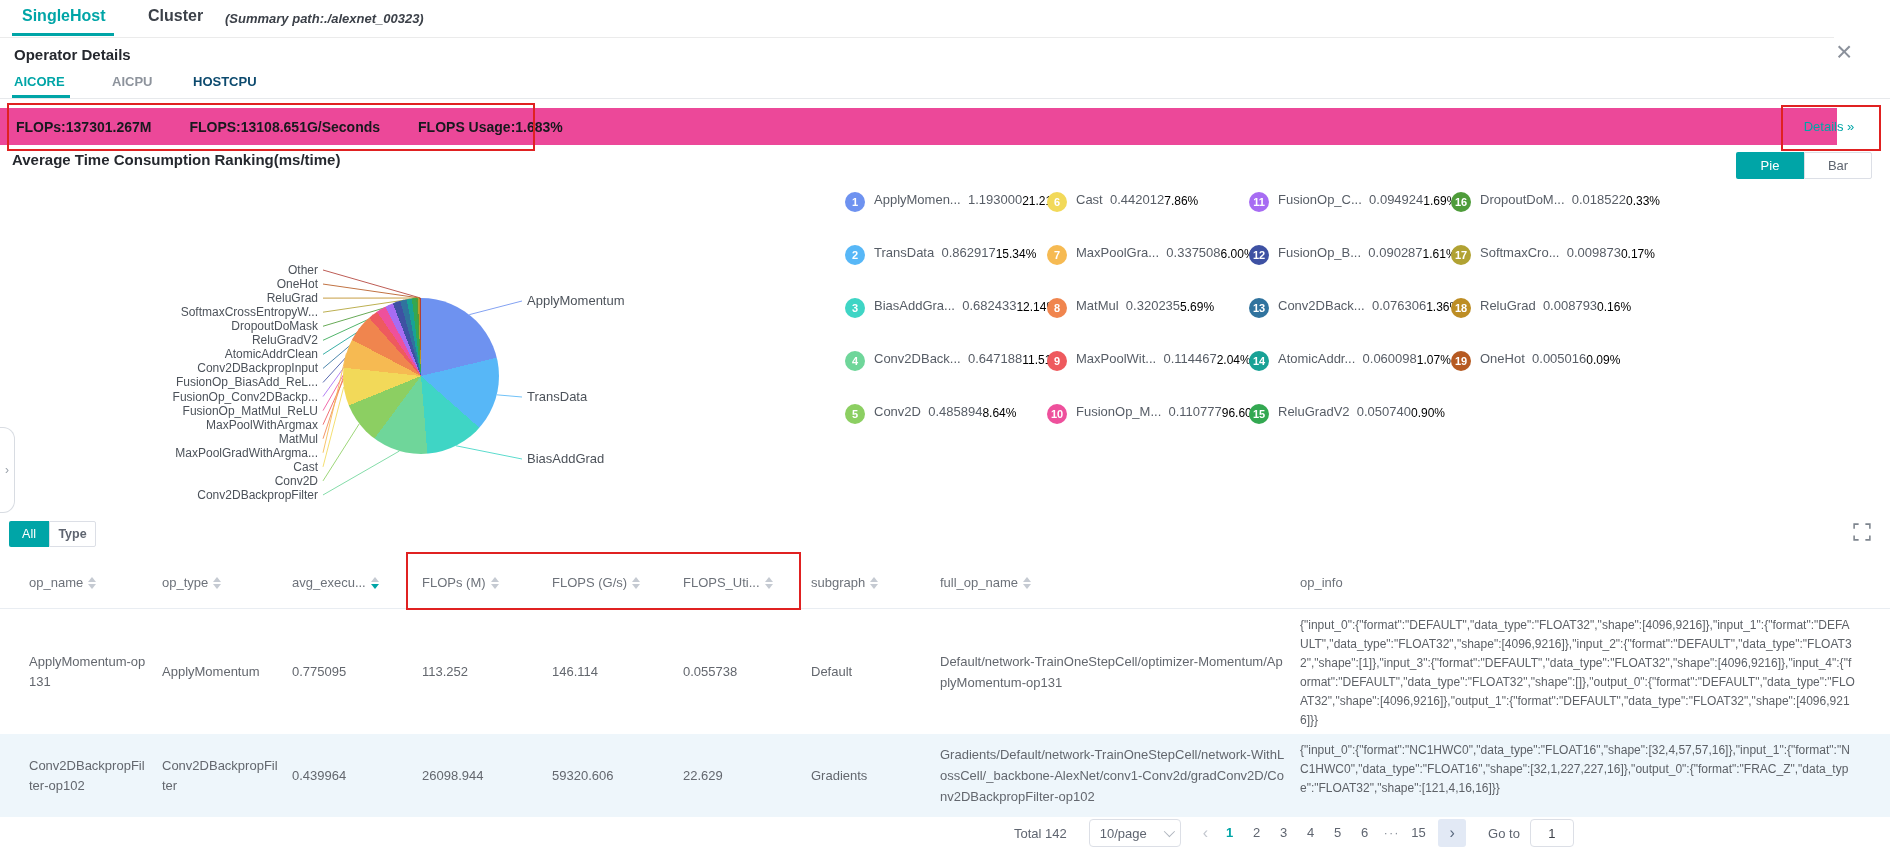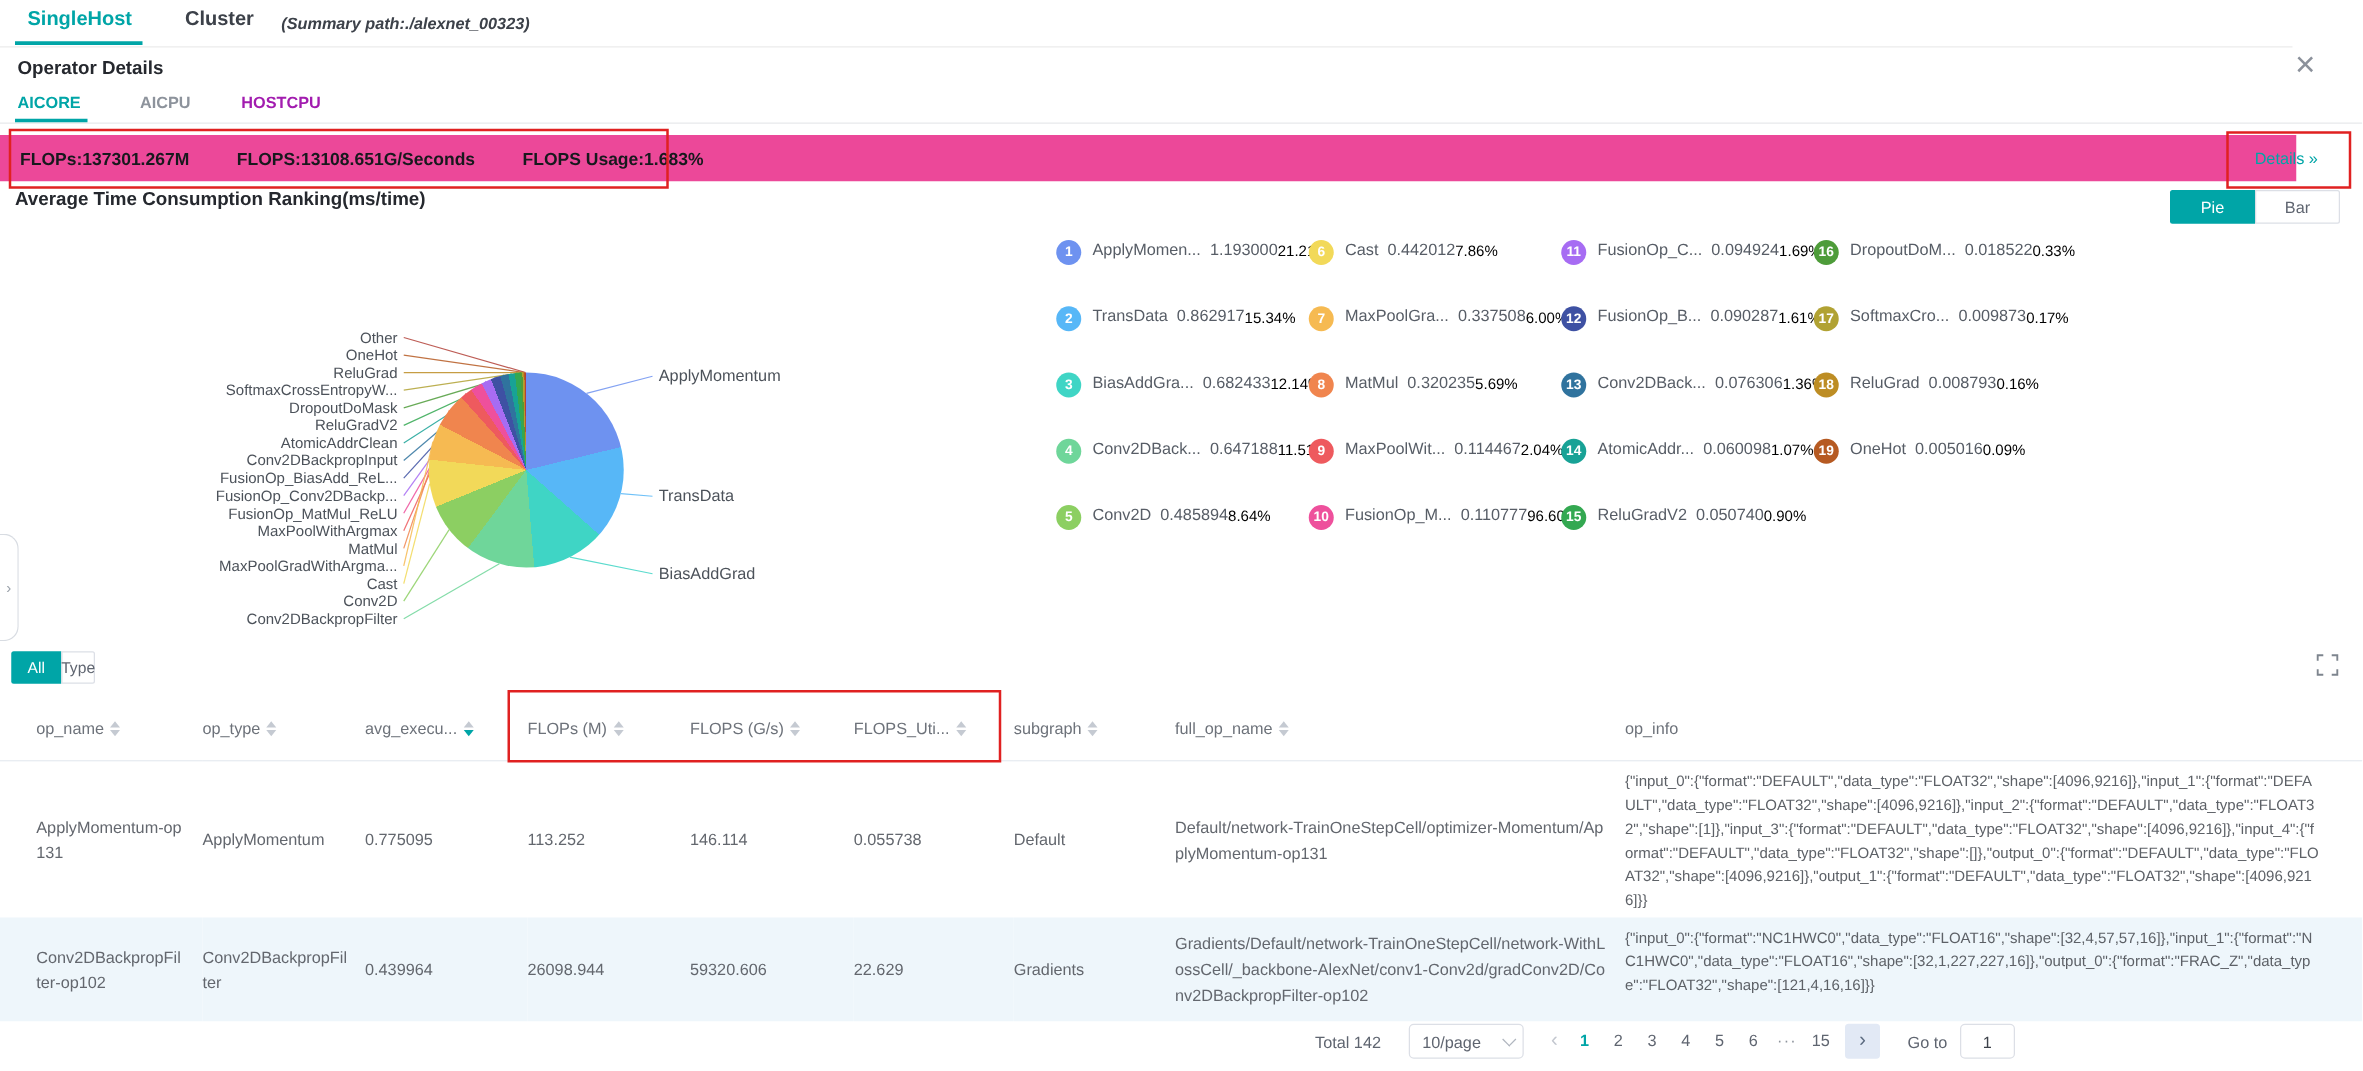--- a/index.html
+++ b/index.html
@@ -10,21 +10,21 @@
   .tab-singlehost{position:absolute;left:22px;top:7px;font-size:16px;font-weight:bold;color:#00a5a7;cursor:pointer;}
   .tab-underline{position:absolute;left:12px;top:33px;width:102px;height:3px;background:#00a5a7;}
   .tab-cluster{position:absolute;left:148px;top:7px;font-size:16px;font-weight:bold;color:#3c4149;cursor:pointer;}
   .summary-path{position:absolute;left:225px;top:11px;font-size:13px;font-weight:bold;color:#3c4149;font-style:italic;}
   
   .panel-title{position:absolute;left:14px;top:46px;font-size:15px;font-weight:bold;color:#25282e;}
   .close-icon{position:absolute;left:1836px;top:38px;font-size:28px;font-weight:300;color:#8b919b;cursor:pointer;line-height:28px;}
   .subtab{position:absolute;top:74px;font-size:13px;font-weight:bold;cursor:pointer;}
   .subtab-aicore{left:14px;color:#00a5a7;}
   .subtab-aicpu{left:112px;color:#8d939c;}
-  .subtab-hostcpu{left:193px;color:#a21caf;}
+  .subtab-hostcpu{left:193px;color:#0c4a6e;}
   .subtab-underline{position:absolute;left:12px;top:95px;width:58px;height:3px;background:#00a5a7;}
   .subtab-divider{position:absolute;left:0;top:98px;width:1890px;height:1px;background:#e7e9ec;}
   
   .flops-strip{position:absolute;left:0;top:108px;width:1837px;height:37px;background:#ec4899;display:flex;align-items:center;}
   .flops-strip .itm{font-size:14px;font-weight:bold;color:#17191d;margin-right:38px;white-space:nowrap;}
   .flops-strip .itm:first-child{margin-left:16px;}
   .ann-box{position:absolute;border:2px solid #e02121;pointer-events:none;}
   .ann-flops{left:7px;top:103px;width:524px;height:44px;}
   .ann-details{left:1781px;top:105px;width:96px;height:42px;}
   .ann-headers{left:406px;top:552px;width:391px;height:54px;}
@@ -47,42 +47,42 @@
   .lg-text{margin-left:9px;display:flex;flex-direction:row;}
   .lg-line1{font-size:13px;color:#575d66;white-space:nowrap;line-height:16px;}
   .lg-pct{font-size:12px;color:#000000;margin-top:3px;line-height:13px;}
   
   .collapse-tab{position:absolute;left:0;top:427px;width:15px;height:86px;background:#fff;border:1px solid #d8dce2;border-left:none;
     border-radius:0 12px 12px 0;box-sizing:border-box;display:flex;align-items:center;justify-content:center;cursor:pointer;
     font-size:12px;color:#9aa1aa;}
   
   .fbtn{position:absolute;top:521px;height:26px;font-size:12.5px;display:flex;align-items:center;justify-content:center;cursor:pointer;box-sizing:border-box;}
   .fbtn.all{left:9px;width:40px;background:#00a5a7;color:#fff;border-radius:2px 0 0 2px;}
-  .fbtn.type{left:49px;width:27px;background:#fff;color:#5f6570;border:1px solid #dcdfe6;border-radius:0 2px 2px 0;}
+  .fbtn.type{left:49px;width:47px;background:#fff;color:#5f6570;border:1px solid #dcdfe6;border-radius:0 2px 2px 0;font-weight:bold;}
   .search-input{position:absolute;left:1540px;top:517px;width:293px;height:30px;box-sizing:border-box;border:1px solid #dcdfe6;border-radius:4px;
     padding:0 10px;font-size:12px;color:#606266;font-family:"Liberation Sans",sans-serif;outline:none;}
   .search-input::placeholder{color:#c7ccd4;}
   .expand-icon{position:absolute;left:1853px;top:523px;width:18px;height:18px;cursor:pointer;}
   
   table.optable{position:absolute;left:0;top:556px;width:1890px;border-collapse:collapse;table-layout:fixed;}
   .optable th{height:52px;font-size:13px;font-weight:normal;color:#6d727a;text-align:left;vertical-align:middle;
     border-bottom:1px solid #e9edf2;padding:0 10px 0 0;white-space:nowrap;overflow:hidden;}
   .optable th:first-child,.optable td:first-child{padding-left:29px;}
   .optable td{font-size:13px;color:#63676e;vertical-align:middle;padding:10px 14px 10px 0;word-break:break-all;line-height:20px;}
   .optable tr.hl{background:#eef6fb;}
   .optable td.col-op_info{font-size:12px;line-height:19px;color:#5d6167;vertical-align:top;padding-top:7px;padding-bottom:4px;padding-right:34px;}
   .optable td.col-full_op_name{line-height:21px;}
   .th-label{display:inline-block;vertical-align:middle;}
   .carets{display:inline-block;vertical-align:middle;margin-left:5px;}
   .caret{display:block;width:0;height:0;border-left:4px solid transparent;border-right:4px solid transparent;}
   .caret.up{border-bottom:5px solid #c5cad2;margin-bottom:2px;}
   .caret.down{border-top:5px solid #c5cad2;}
   .caret.down.active{border-top-color:#00a5a7;}
   
-  .pagination{position:absolute;left:1052px;top:818px;height:30px;display:flex;align-items:center;font-size:13px;color:#5f6570;}
+  .pagination{position:absolute;left:1014px;top:818px;height:30px;display:flex;align-items:center;font-size:13px;color:#5f6570;}
   .pg-total{margin-right:22px;}
   .pg-select{width:92px;height:28px;border:1px solid #dcdfe6;border-radius:4px;display:flex;align-items:center;justify-content:space-between;
     padding:0 8px 0 10px;box-sizing:border-box;cursor:pointer;margin-right:22px;background:#fff;}
   .pg-chevron{width:7px;height:7px;border-right:1px solid #b0b6bf;border-bottom:1px solid #b0b6bf;transform:rotate(45deg) translateY(-2px);}
   .pg-prev{color:#c3c7cf;margin-right:8px;font-size:16px;cursor:default;}
   #pages{display:flex;align-items:center;}
   .page{min-width:27px;height:28px;line-height:28px;text-align:center;cursor:pointer;color:#5f6570;}
   .page.active{color:#00a5a7;font-weight:bold;}
   .page.dots{letter-spacing:1px;color:#8d939c;cursor:default;}
   .pg-next{width:28px;height:28px;background:#e2e9f5;border-radius:3px;display:flex;align-items:center;justify-content:center;

